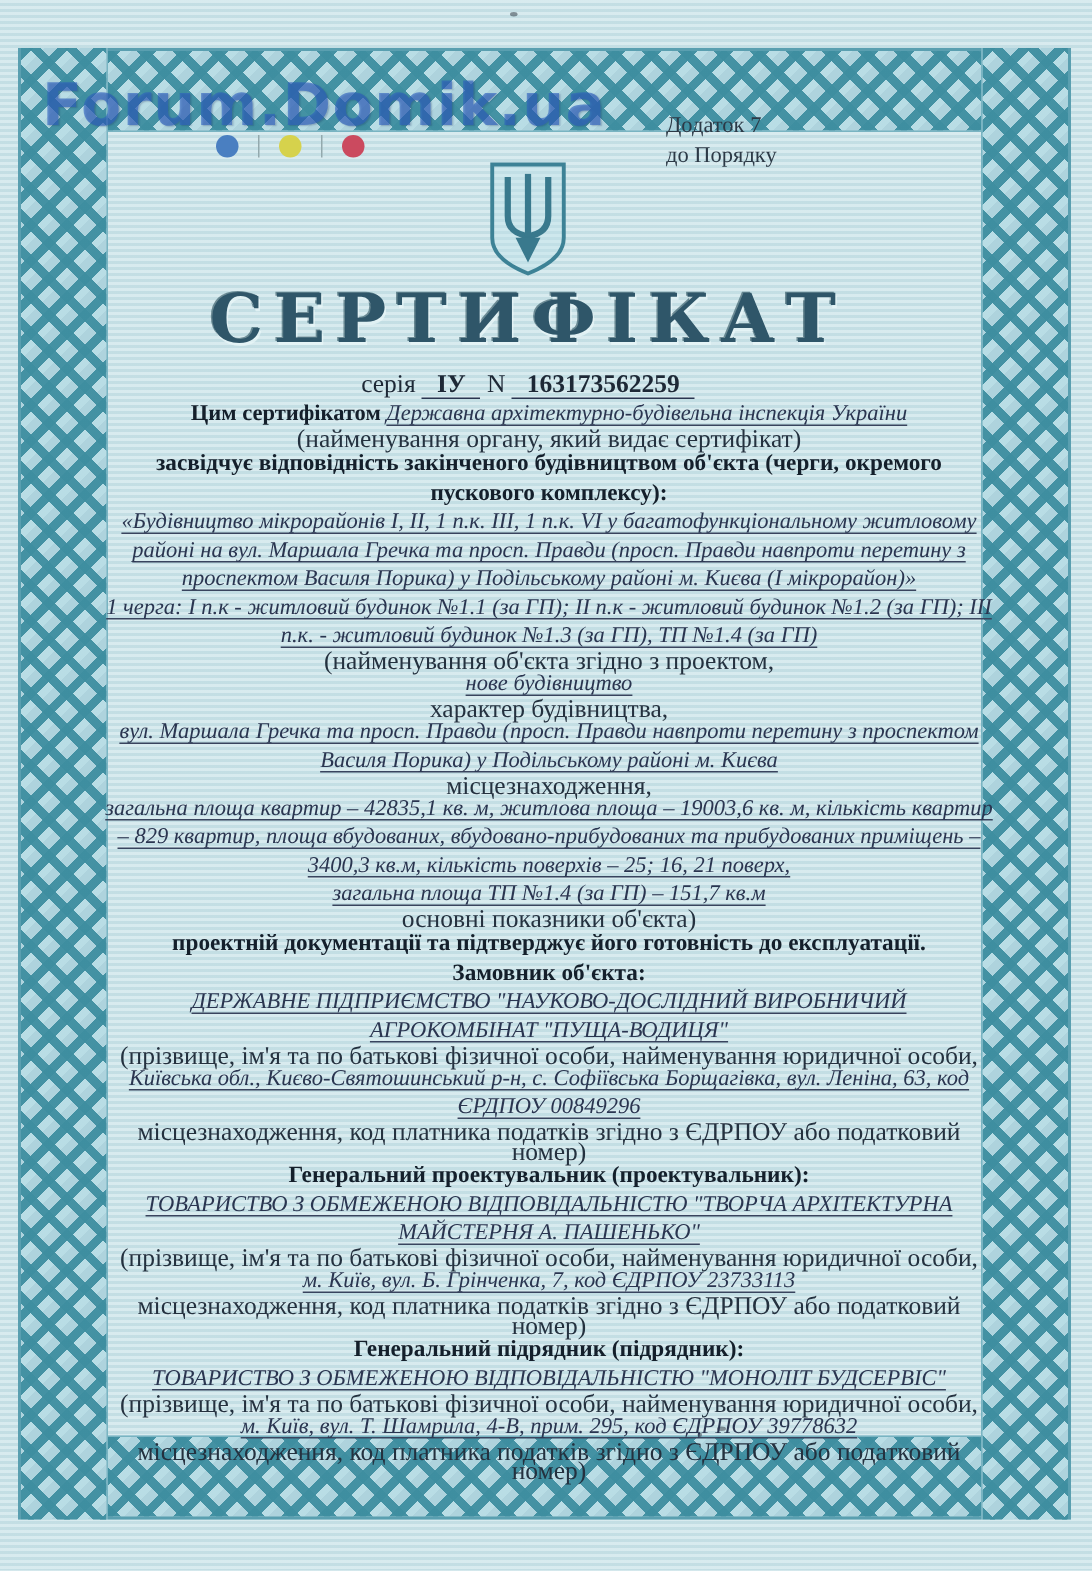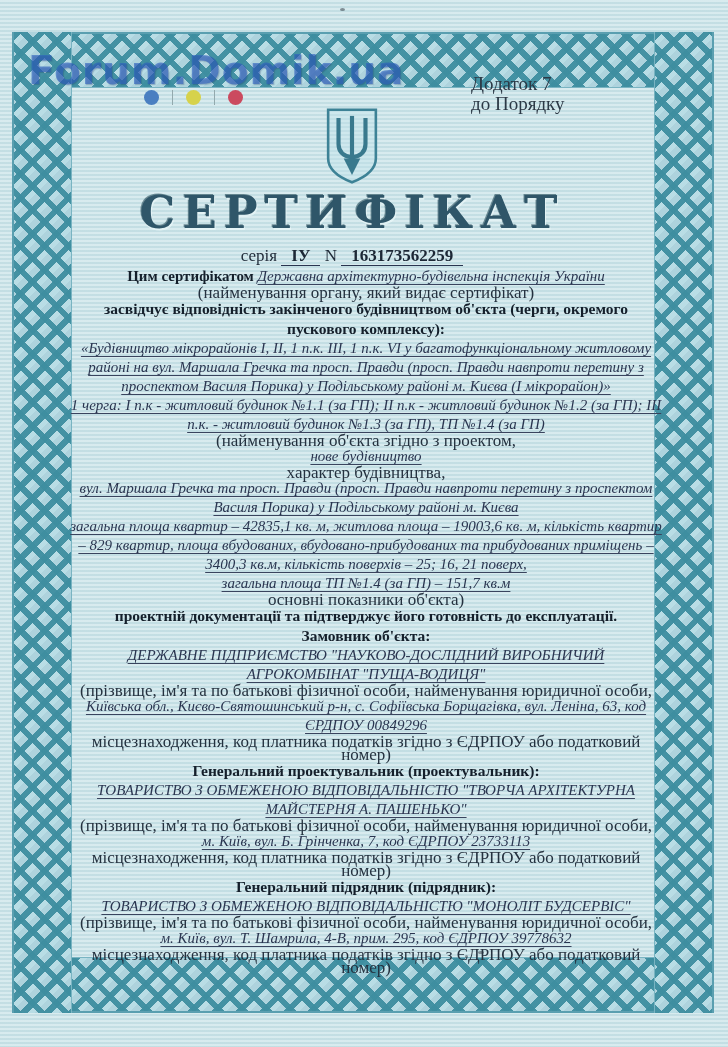--- a/index.html
+++ b/index.html
@@ -25,21 +25,21 @@
   
   .watermark {
     position:absolute; left:28px; top:48px;
     font-family:"DejaVu Sans", sans-serif; font-weight:bold;
     font-size:39px; letter-spacing:1px; color:rgba(45,95,190,.62);
     text-shadow:1px 1px 1px rgba(20,40,90,.25); z-index:5; white-space:nowrap;
   }
   .dots { position:absolute; left:144px; top:90px; display:flex; align-items:center; z-index:5; }
   .dot { width:15px; height:15px; border-radius:50%; }
   .dot-sep { width:1px; height:15px; background:#93a9ad; margin:0 13px; }
-  .annex { position:absolute; left:471px; top:74px; font-size:19px; line-height:20px; color:#2c3946; z-index:4; }
+  .annex { position:absolute; left:444px; top:74px; font-size:15px; line-height:20px; color:#2c3946; z-index:4; }
   .emblem-wrap { position:absolute; left:0; right:24px; top:106px; display:flex; justify-content:center; z-index:3; }
   .title {
     position:absolute; left:0; right:24px; top:186px; text-align:center;
     font-family:"DejaVu Serif", serif; font-weight:bold; font-size:45px; letter-spacing:7px;
     color:#2f5669; text-shadow:1px 2px 0 rgba(235,248,250,.7), -1px -1px 0 rgba(23,62,77,.55);
     z-index:3;
   }
   .series { position:absolute; left:0; right:24px; top:246px; text-align:center; font-size:17px; color:#1d2836; z-index:3; }
   .series .val { font-weight:bold; border-bottom:1.5px solid #2a3550; padding:0 10px; }
   
@@ -105,20 +105,21 @@
     <div class="bold-line">засвідчує відповідність закінченого будівництвом об'єкта (черги, окремого пускового комплексу):</div>
 
     <div class="line"><span class="iu">«Будівництво мікрорайонів І, ІІ, 1 п.к. ІІІ, 1 п.к. VI у багатофункціональному житловому районі на вул. Маршала Гречка та просп. Правди (просп. Правди навпроти перетину з проспектом Василя Порика) у Подільському районі м. Києва (І мікрорайон)»</span></div>
     <div class="line"><span class="iu">1 черга: І п.к - житловий будинок  №1.1 (за ГП); ІІ п.к - житловий будинок  №1.2 (за ГП); ІІІ п.к. - житловий будинок №1.3 (за ГП), ТП №1.4 (за ГП)</span></div>
     <div class="cap">(найменування об'єкта згідно з проектом,</div>
 
     <div class="line"><span class="iu">нове будівництво</span></div>
     <div class="cap">характер будівництва,</div>
 
     <div class="line"><span class="iu">вул. Маршала Гречка та просп. Правди (просп. Правди навпроти перетину з проспектом Василя Порика) у Подільському районі м. Києва</span></div>
+    <div class="cap">місцезнаходження,</div>
 
     <div class="line"><span class="iu">загальна площа квартир – 42835,1 кв. м, житлова площа – 19003,6 кв. м, кількість квартир – 829 квартир, площа вбудованих, вбудовано-прибудованих та прибудованих приміщень – 3400,3 кв.м, кількість поверхів – 25; 16, 21 поверх,</span></div>
     <div class="line"><span class="iu">загальна площа ТП №1.4 (за ГП) – 151,7 кв.м</span></div>
     <div class="cap">основні показники об'єкта)</div>
 
     <div class="bold-line">проектній документації та підтверджує його готовність до експлуатації.</div>
 
     <div class="bold-line">Замовник об'єкта:</div>
     <div class="line"><span class="iu">ДЕРЖАВНЕ ПІДПРИЄМСТВО "НАУКОВО-ДОСЛІДНИЙ ВИРОБНИЧИЙ АГРОКОМБІНАТ "ПУЩА-ВОДИЦЯ"</span></div>
     <div class="cap">(прізвище, ім'я та по батькові фізичної особи, найменування юридичної особи,</div>

